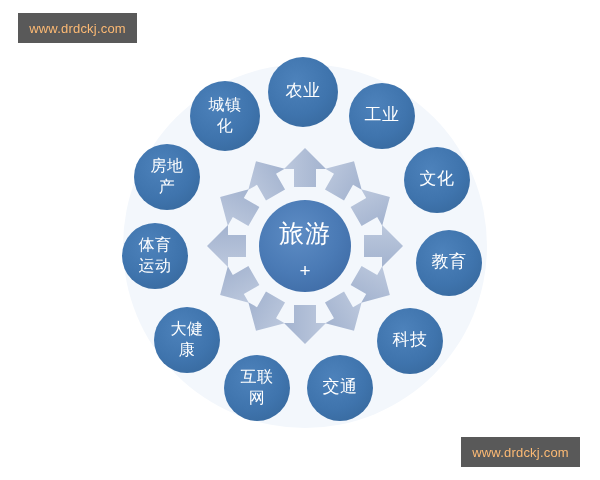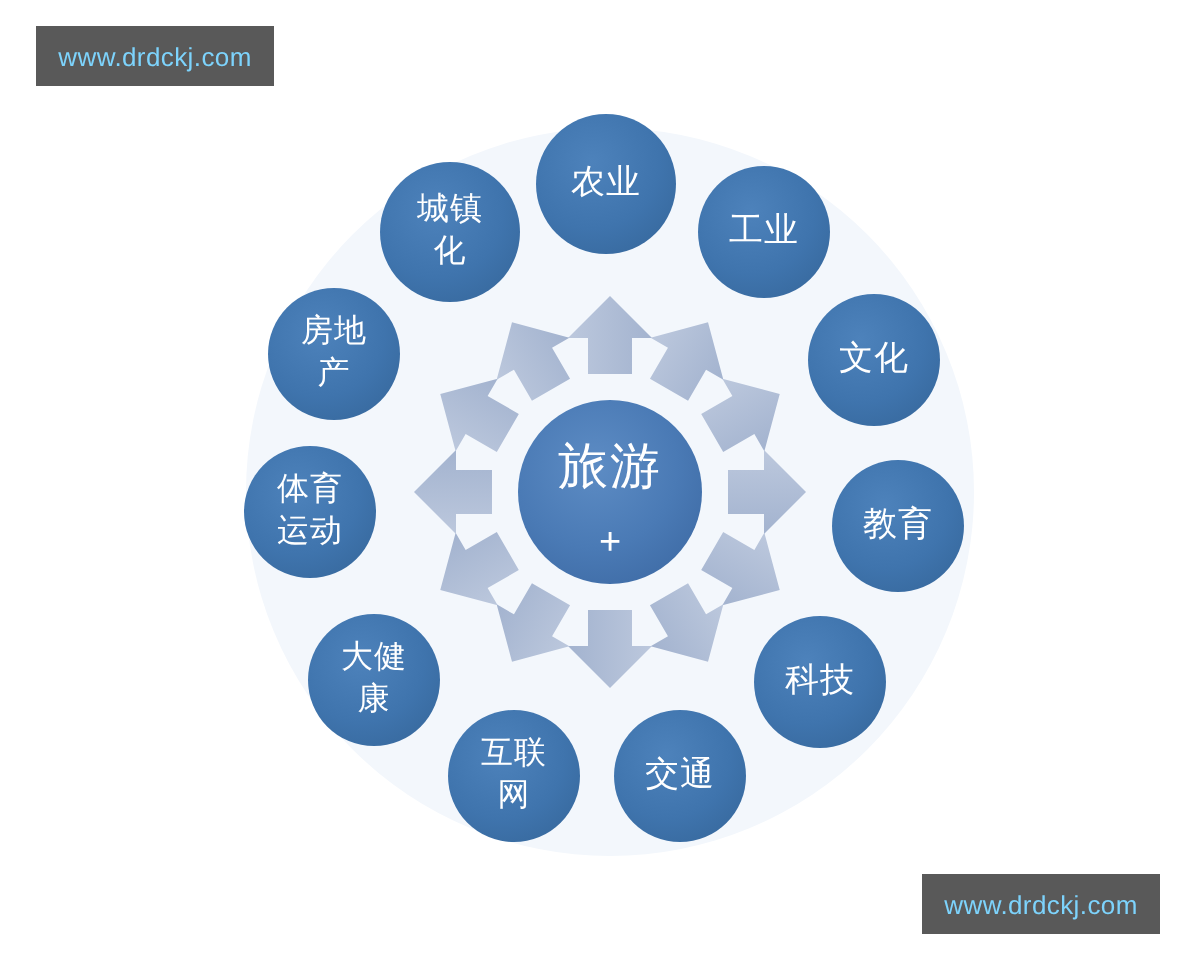--- a/index.html
+++ b/index.html
@@ -21,21 +21,21 @@
     top: 0;
     width: 600px;
     height: 480px;
     background: #ffffff;
   }
 
   
   .watermark {
     position: absolute;
     background: #595959;
-    color: #7dd3fc;
+    color: #fdba74;
     font-size: 13px;
     letter-spacing: 0.2px;
     display: flex;
     align-items: center;
     justify-content: center;
     white-space: nowrap;
   }
   #wm-top {
     left: 18px;
     top: 13px;

